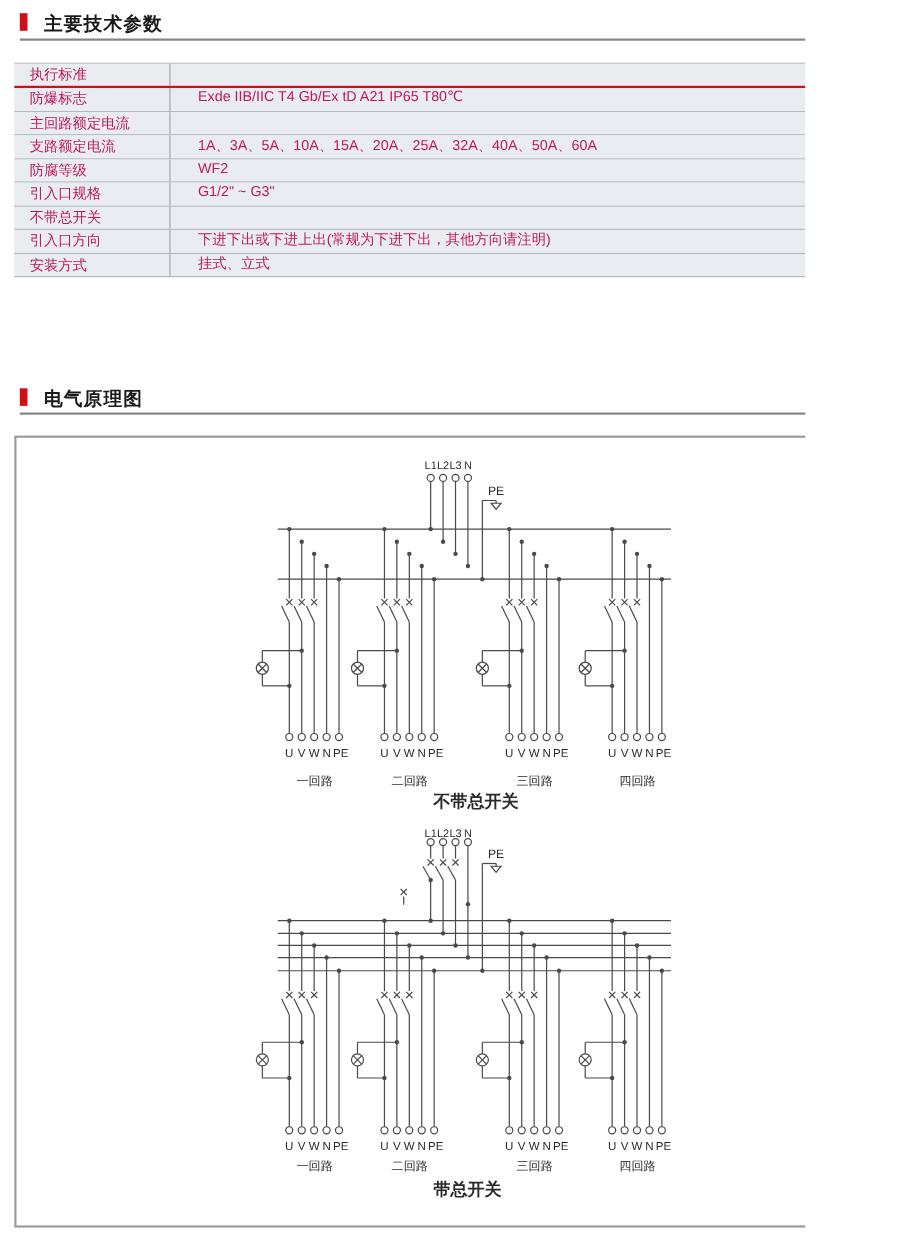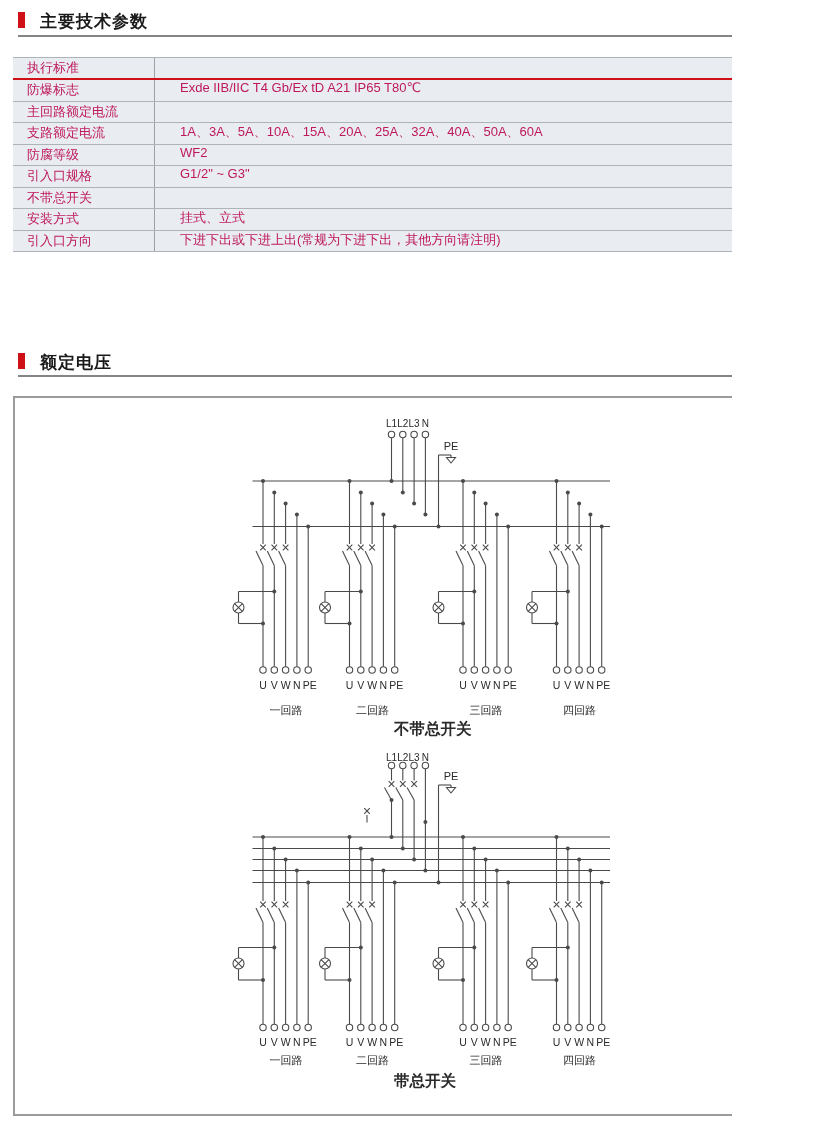--- a/index.html
+++ b/index.html
@@ -52,32 +52,32 @@
         <div class="spec-value">WF2</div>
       </div>
       <div class="spec-row">
         <div class="spec-label">引入口规格</div>
         <div class="spec-value">G1/2" ~ G3"</div>
       </div>
       <div class="spec-row">
         <div class="spec-label">不带总开关</div>
       </div>
       <div class="spec-row">
+        <div class="spec-label">引入口方向</div>
+        <div class="spec-value">下进下出或下进上出(常规为下进下出，其他方向请注明)</div>
+      </div>
+      <div class="spec-row">
         <div class="spec-label">安装方式</div>
         <div class="spec-value">挂式、立式</div>
       </div>
-      <div class="spec-row">
-        <div class="spec-label">引入口方向</div>
-        <div class="spec-value">下进下出或下进上出(常规为下进下出，其他方向请注明)</div>
-      </div>
     </div>
 
   <div class="section-header" style="top:351px;">
     <span class="red-bar"></span>
-    <span class="title">额定电压</span>
+    <span class="title">电气原理图</span>
   </div>
   <div class="header-rule" style="top:375px;"></div>
 
   <div class="diagram-box">
     <svg id="schematic-svg" width="816" height="716" viewBox="13 396 816 716">
         <g stroke="#4a4a4a" stroke-width="1.1" fill="none">
           <g>
             <line x1="250.5" y1="479" x2="608" y2="479"></line>
             <line x1="250.5" y1="524.5" x2="608" y2="524.5"></line>
           </g>

